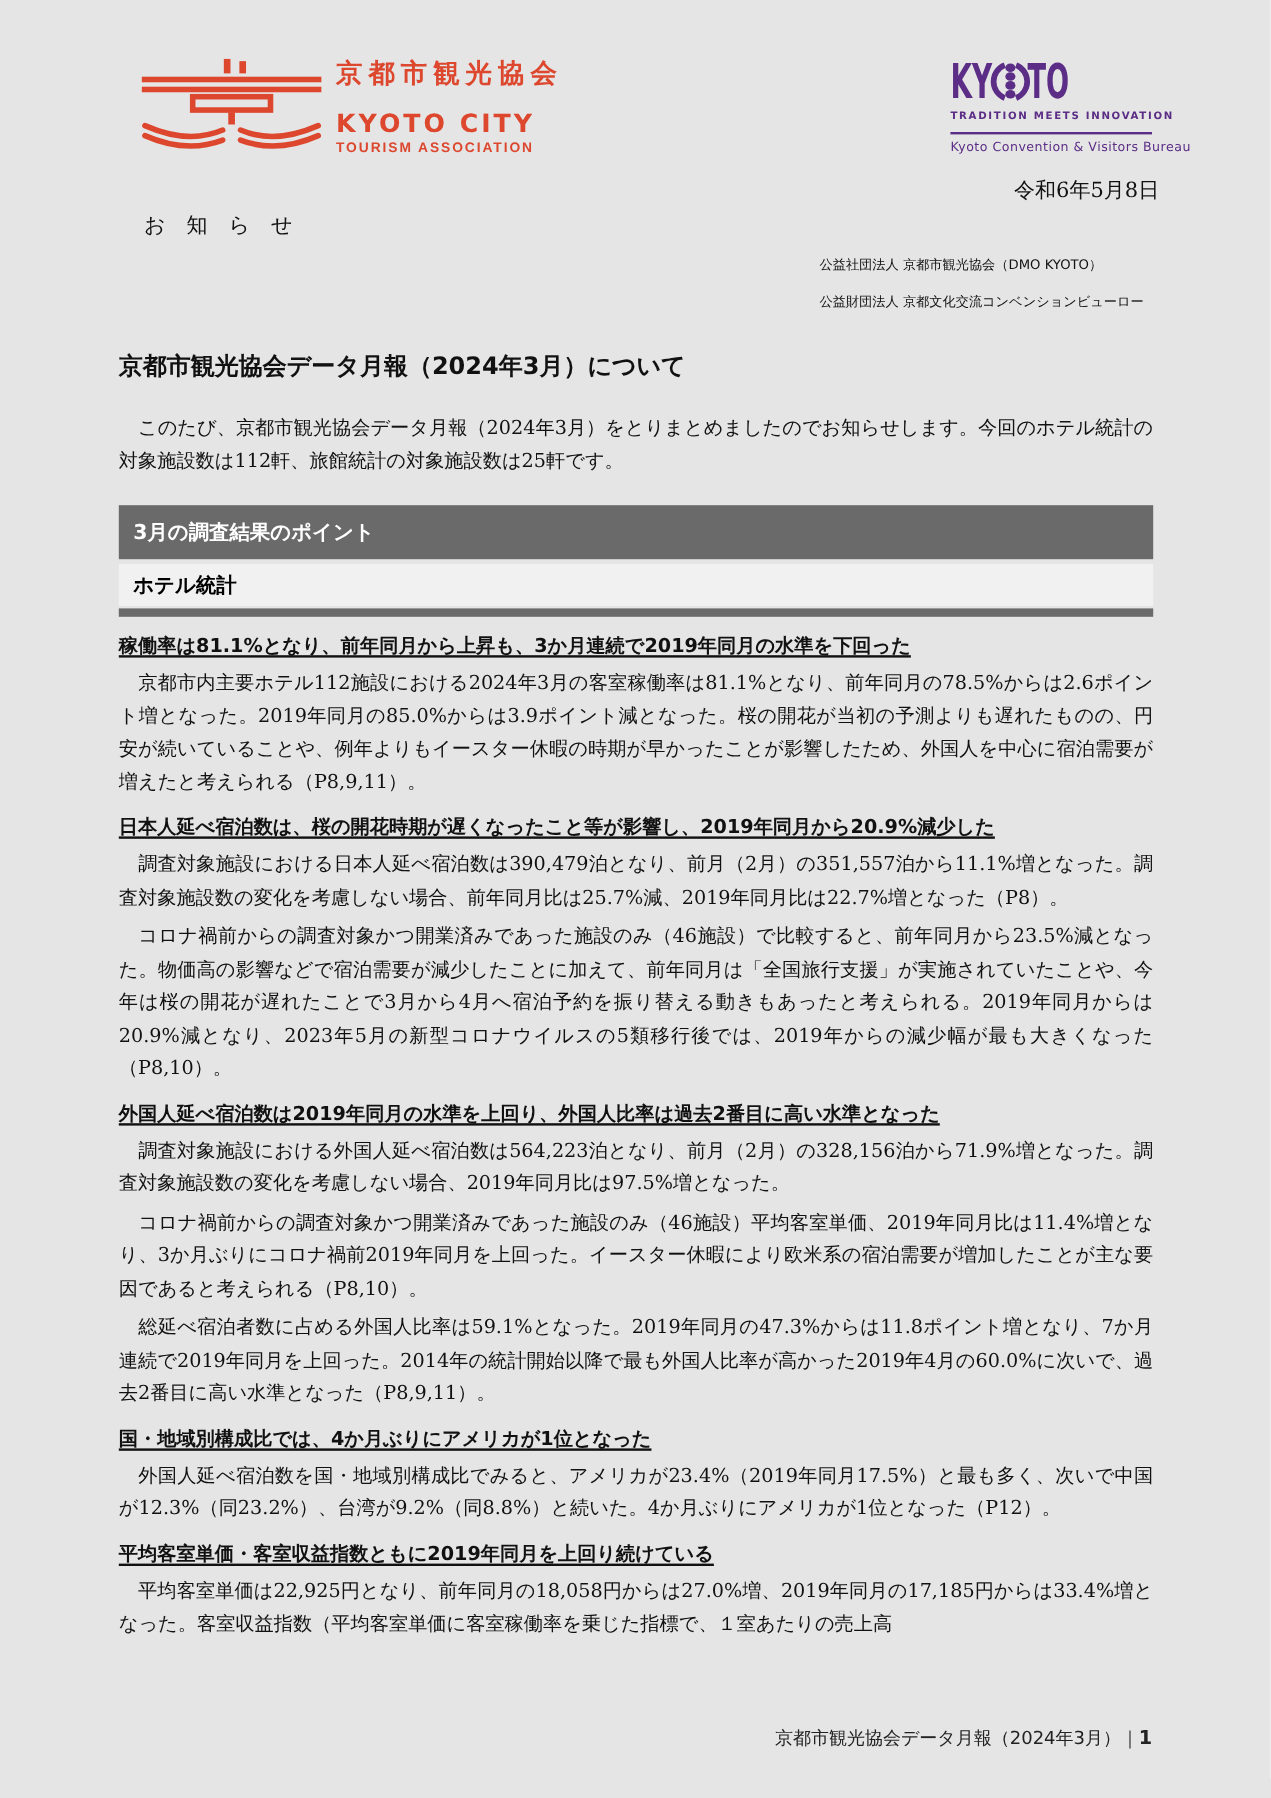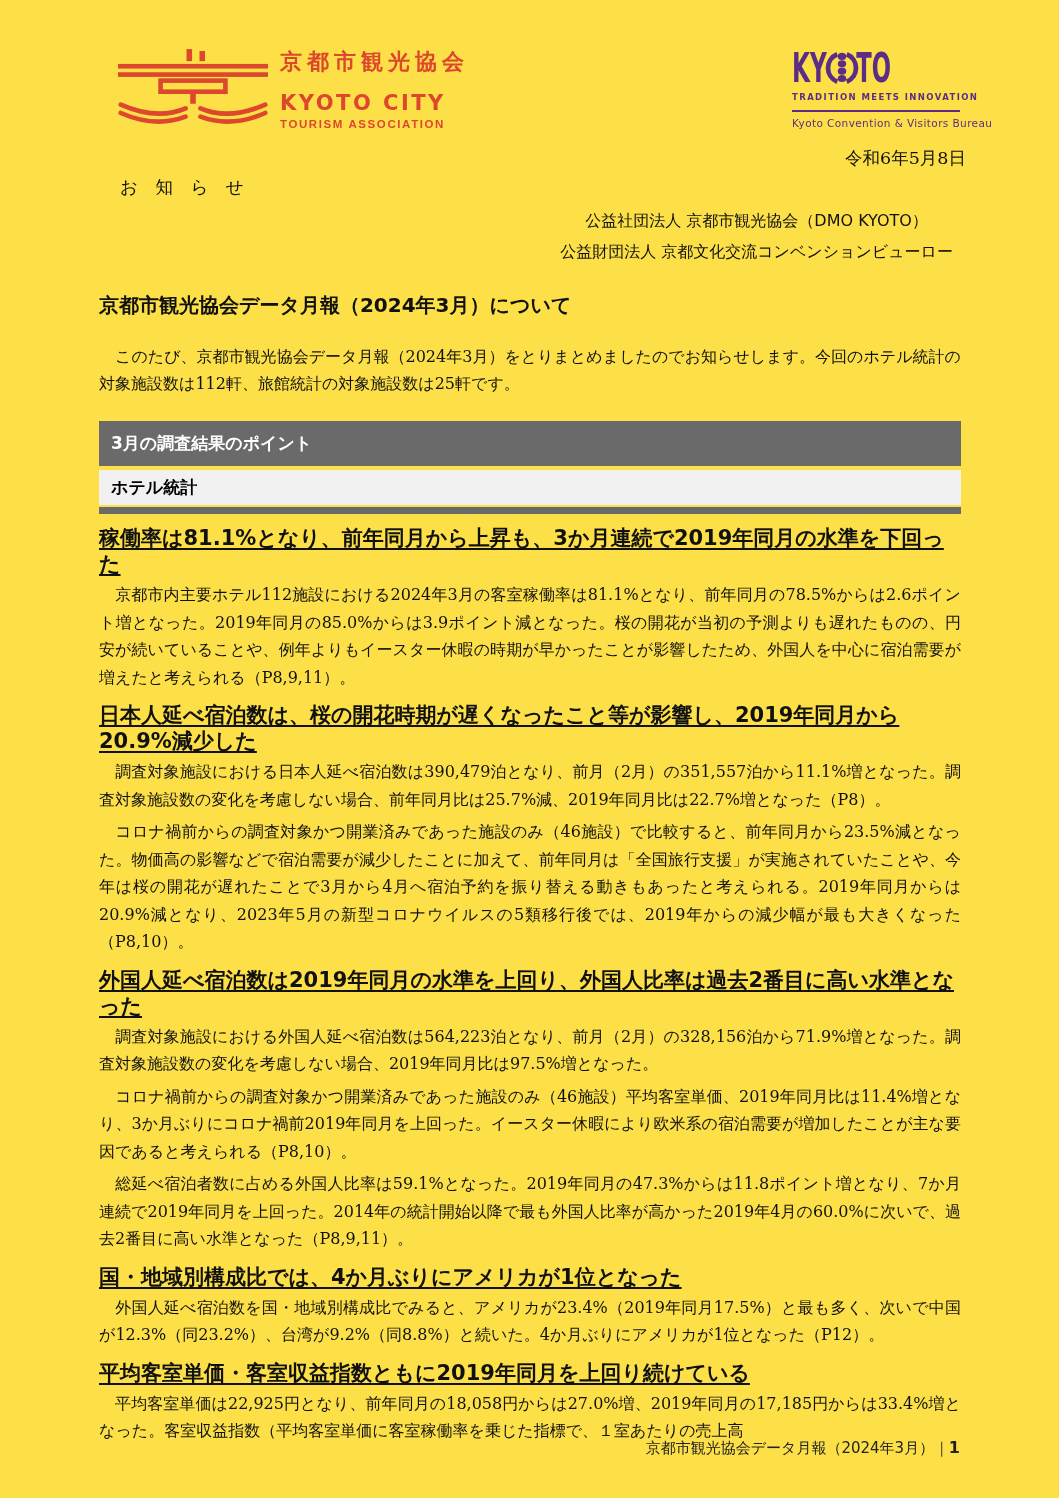--- a/index.html
+++ b/index.html
@@ -1,52 +1,52 @@
 <!DOCTYPE html>
 <html lang="ja"><head>
 <meta charset="utf-8">
 <style>
   html,body { margin:0; padding:0; background:#ffffff; }
   .page {
-    position:relative; width:1059px; height:1498px; background:#fde047;
+    position:relative; width:1059px; height:1498px; background:#e5e5e5;
     font-family:"DejaVu Serif","Liberation Serif",serif;
     color:#111; overflow:hidden;
   }
 
   
   .kcta-logo { position:absolute; left:118px; top:48px; display:flex; align-items:center; gap:12px; }
   .kcta-text { display:flex; flex-direction:column; line-height:1.05; color:#DC472E; }
   .kcta-jp   { font-family:"DejaVu Sans","Liberation Sans",sans-serif; font-weight:bold; font-size:22px; letter-spacing:5px; white-space:nowrap; }
   .kcta-en1  { font-family:"DejaVu Sans","Liberation Sans",sans-serif; font-weight:bold; font-size:21px; letter-spacing:2.5px; margin-top:19px; white-space:nowrap; }
   .kcta-en2  { font-family:Liberation Sans, sans-serif; font-weight:bold; font-size:11.5px; letter-spacing:1.6px; margin-top:3px; white-space:nowrap; }
 
   .kcvb-logo { position:absolute; right:99px; top:50px; width:168px; color:#5B2D86; }
   .kcvb-tagline { font-family:"DejaVu Sans","Liberation Sans",sans-serif; font-weight:bold; font-size:8.5px; letter-spacing:1.4px; margin-top:2px; white-space:nowrap; }
   .kcvb-rule { border:0; border-top:2px solid #5B2D86; margin:8px 0 5px 0; }
   .kcvb-sub  { font-family:"DejaVu Sans","Liberation Sans",sans-serif; font-size:10.5px; letter-spacing:0.4px; white-space:nowrap; }
 
   .date-line { position:absolute; right:93px; top:146px; font-size:17.5px; }
   .notice    { position:absolute; left:120px; top:175px; font-size:17.5px; }
-  .orgs      { position:absolute; right:106px; top:205px; text-align:center;
-               font-family:"DejaVu Sans","Liberation Sans",sans-serif; font-size:16px; line-height:31px; }
+  .orgs      { position:absolute; right:106px; top:205px; text-align:left;
+               font-family:"DejaVu Sans","Liberation Sans",sans-serif; font-size:11px; line-height:31px; }
 
   
   .content { position:absolute; left:99px; top:292px; width:862px; }
   .page-title { text-align:left; font-family:"DejaVu Sans","Liberation Sans",sans-serif;
                 font-weight:bold; font-size:20px; margin:0 0 24px 0; }
   .intro { font-size:16px; line-height:27px; text-align:justify; margin:0 0 24px 0; }
 
   .bar-dark { background:#6A6A6A; color:#fff; font-family:"DejaVu Sans","Liberation Sans",sans-serif;
               font-weight:bold; font-size:17px; padding:11px 12px; }
   .bar-light { background:#F1F1F1; color:#000; font-family:"DejaVu Sans","Liberation Sans",sans-serif;
                font-weight:bold; font-size:17px; padding:6px 12px; margin-top:4px; }
   .bar-rule { height:7px; background:#6A6A6A; margin-top:2px; }
 
   .sec-heading { font-family:"DejaVu Sans","Liberation Sans",sans-serif; font-weight:bold;
-                 font-size:21px; line-height:26px; margin:11px 0 4px 0;
+                 font-size:16px; line-height:26px; margin:11px 0 4px 0;
                  text-decoration:underline; text-decoration-thickness:2px; text-underline-offset:3px; }
   .para { font-size:16px; line-height:27.5px; text-align:justify; margin:0 0 5px 0; }
 
   
   .footer { position:absolute; right:99px; top:1438px;
             font-family:"DejaVu Sans","Liberation Sans",sans-serif; font-size:15px; color:#222;
             display:flex; align-items:baseline; }
   .footer .page-num { font-weight:bold; font-size:16px; }
 </style>
 </head>

